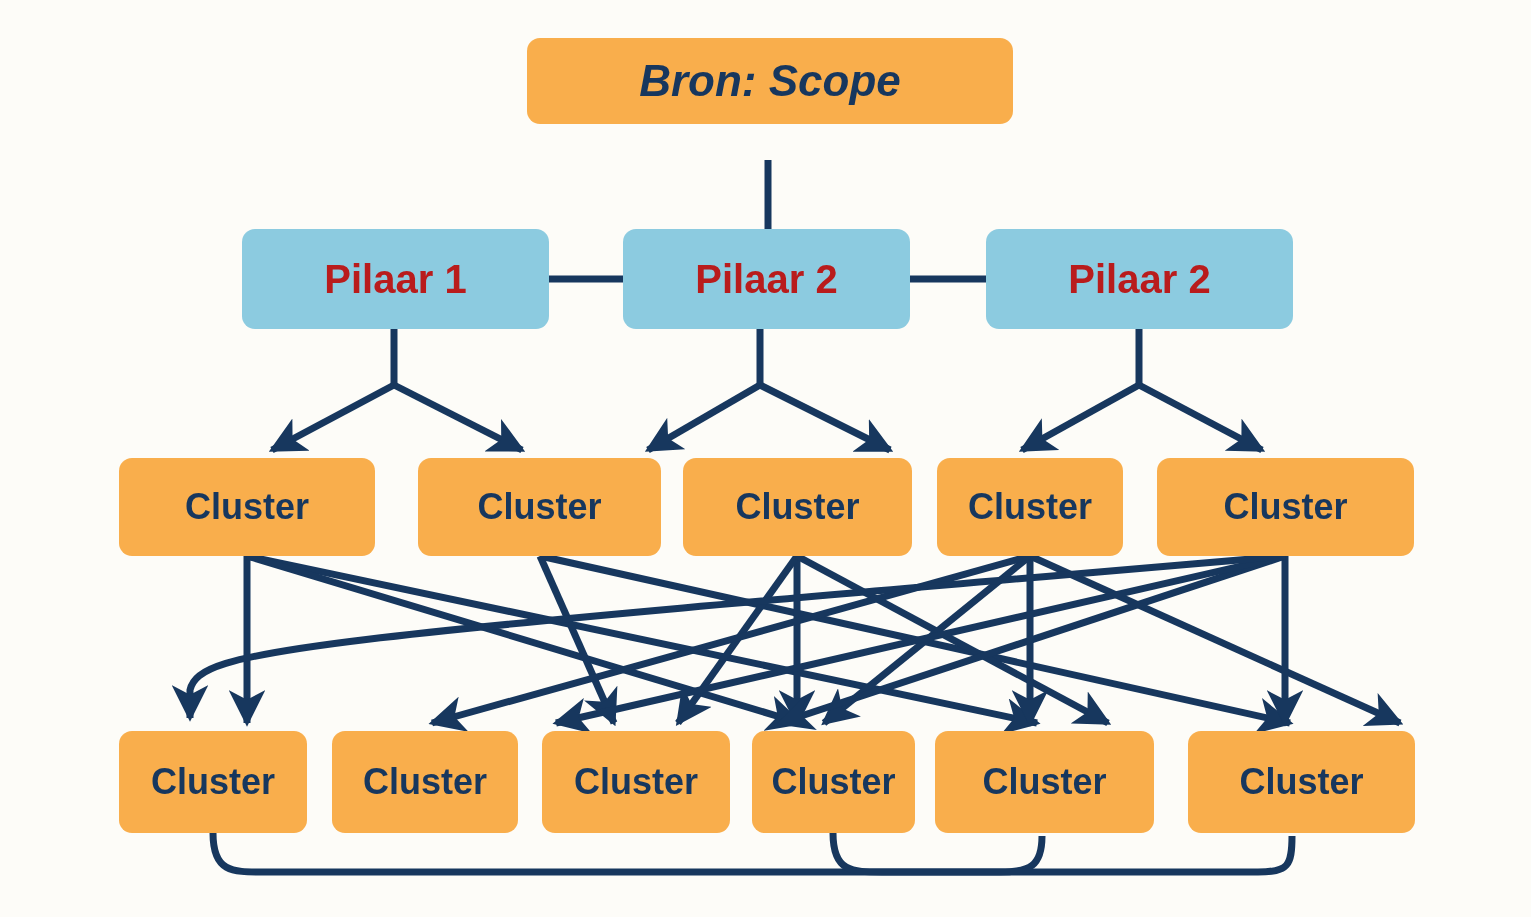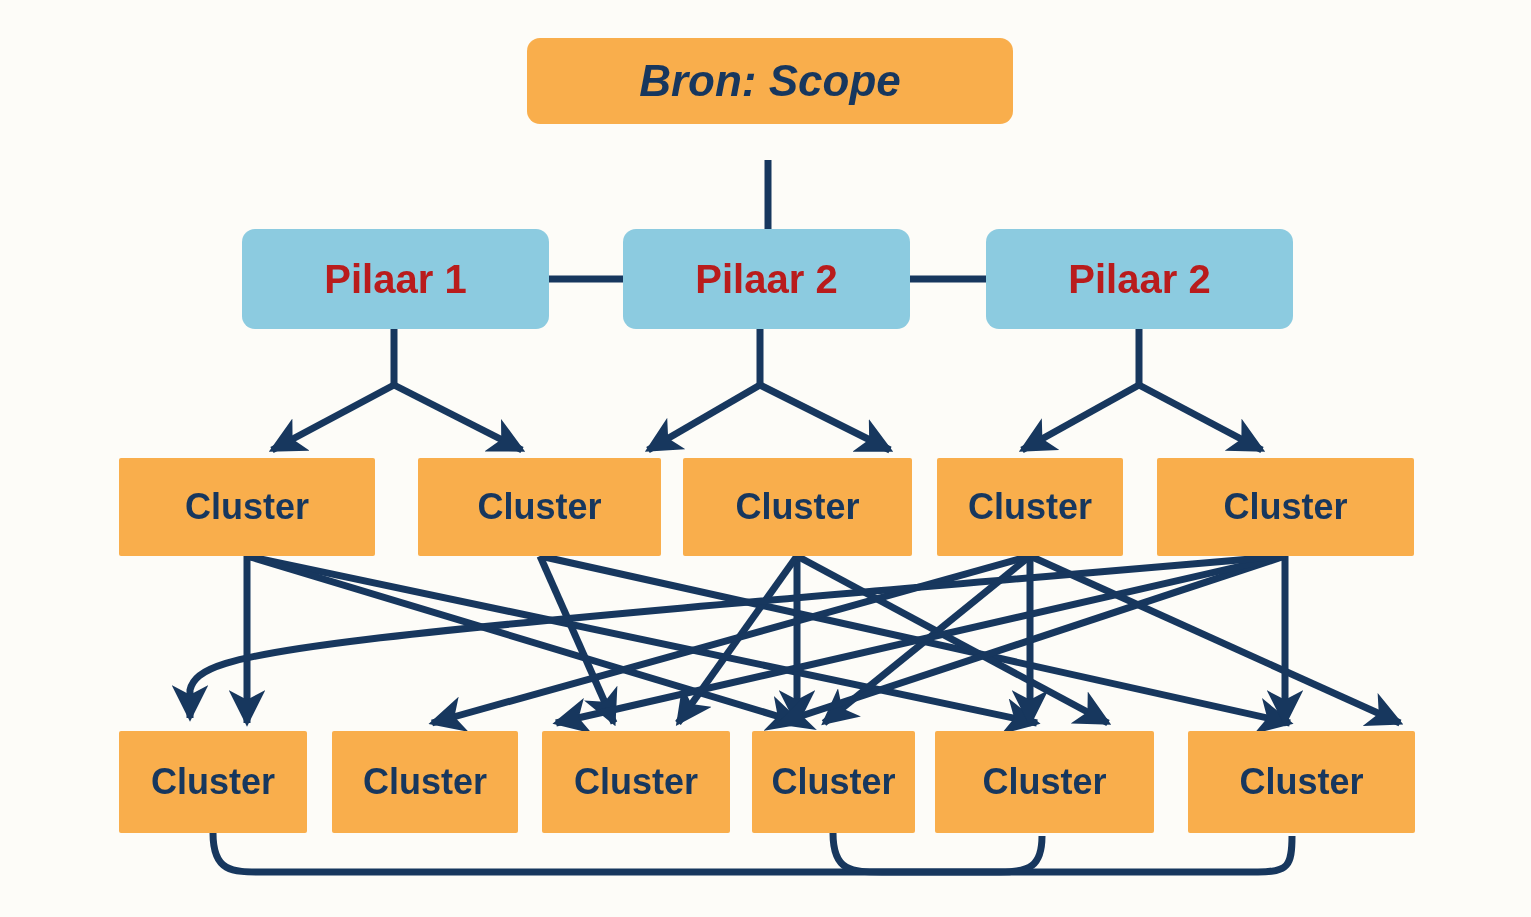--- a/index.html
+++ b/index.html
@@ -46,21 +46,21 @@
     color: #b91c1c;
     font-size: 40px;
     font-weight: bold;
     border-radius: 13px;
   }
   .node-cluster {
     background: #f9ae4c;
     color: #17375e;
     font-size: 36px;
     font-weight: bold;
-    border-radius: 2px;
+    border-radius: 13px;
   }
 </style>
 </head>
 <body>
 
 <div id="stage">
 
   <svg id="edges" viewBox="0 0 1531 917" xmlns="http://www.w3.org/2000/svg">
     <defs>
       <marker id="ah" viewBox="0 0 10 10" refX="9" refY="5" markerWidth="5.2" markerHeight="5.2" orient="auto-start-reverse">

